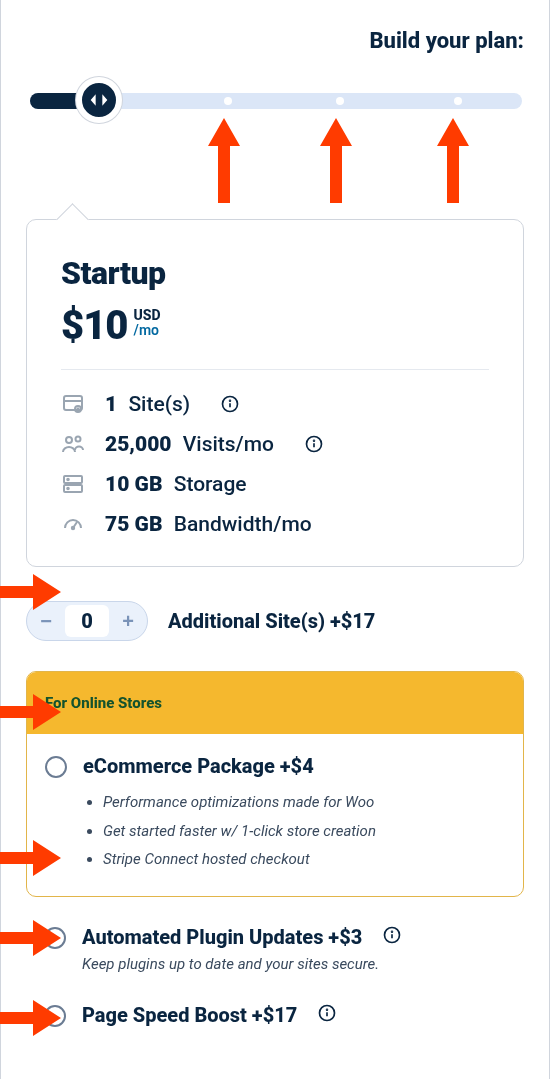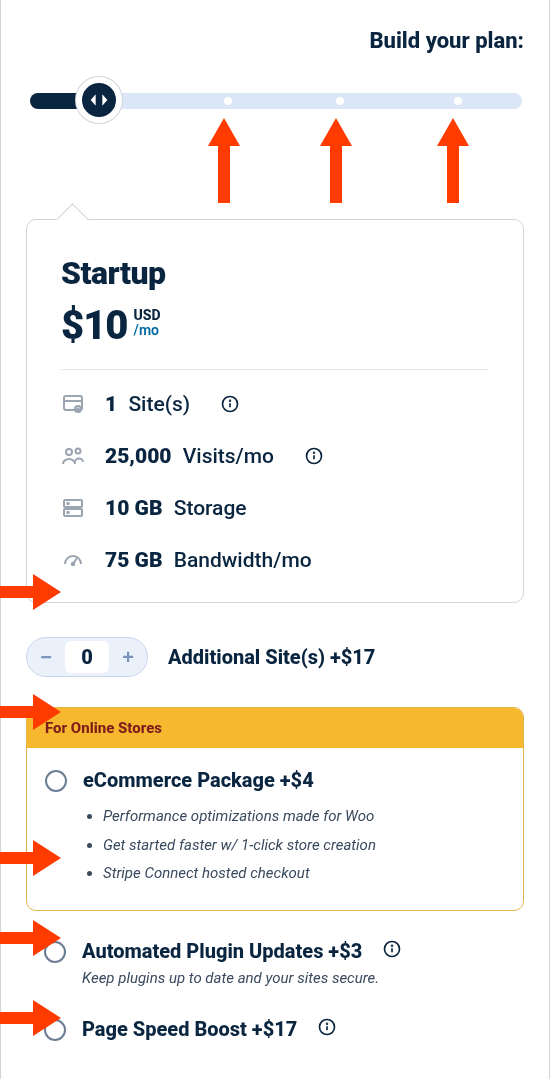--- a/index.html
+++ b/index.html
@@ -26,39 +26,39 @@
     width: 22px; height: 22px; background: #fff;
     border-left: 1px solid #d0d5dd; border-top: 1px solid #d0d5dd;
     transform: rotate(45deg);
   }
   .plan-name { font-size: 32px; font-weight: 900; letter-spacing: -0.5px; color: #0a2540; }
   .price-row { display: flex; align-items: flex-start; margin-top: 10px; padding-bottom: 20px; border-bottom: 1px solid #e5e9ef; }
   .price { font-size: 40px; font-weight: 900; color: #0a2540; letter-spacing: -1px; }
   .price-meta { margin-left: 6px; margin-top: 6px; line-height: 1.1; font-weight: 600; color: #0a2540; }
   .price-currency { font-size: 14px; font-weight: 800; }
   .price-period { font-size: 14px; font-weight: 600; color: #0369a1; }
-  .specs { margin-top: 22px; display: flex; flex-direction: column; gap: 28px; }
+  .specs { margin-top: 22px; display: flex; flex-direction: column; gap: 16px; }
   .spec-row { display: flex; align-items: center; gap: 20px; font-size: 21px; }
   .spec-icon { width: 24px; height: 24px; color: #9aa5b1; flex: 0 0 24px; }
   .spec-icon svg { width: 24px; height: 24px; stroke: #9aa5b1; fill: none; stroke-width: 2; }
   .spec-value { font-weight: 900; color: #0a2540; margin-right: 6px; }
   .spec-label { font-weight: 500; color: #0a2540; }
   .info-icon { margin-left: 10px; width: 20px; height: 20px; display: inline-flex; align-items: center; justify-content: center; }
   .info-icon svg { width: 20px; height: 20px; stroke: #0a2540; fill: none; stroke-width: 2; }
 
   
   .stepper-row { display: flex; align-items: center; gap: 20px; margin-top: 34px; }
   .stepper { display: flex; align-items: center; border: 1px solid #c9d6ea; border-radius: 999px; background: #eaf1fb; overflow: hidden; height: 40px; }
   .stepper-btn { width: 38px; height: 38px; display: flex; align-items: center; justify-content: center; font-size: 20px; font-weight: 700; color: #7a93b8; background: transparent; border: none; cursor: pointer; }
   .stepper-val { width: 44px; height: 32px; background: #fff; border-radius: 6px; display: flex; align-items: center; justify-content: center; font-size: 20px; font-weight: 900; color: #0a2540; }
   .stepper-label { font-size: 20px; font-weight: 800; color: #0a2540; }
 
   
   .ecom-card { margin-top: 30px; border: 1px solid #e2b54a; border-radius: 10px; overflow: hidden; }
-  .ecom-head { background: #f5b82e; padding: 11px 18px; font-size: 15px; font-weight: 800; color: #7f1d1d; }
+  .ecom-head { background: #f5b82e; padding: 22px 18px; font-size: 15px; font-weight: 800; color: #14532d; }
   .ecom-body { padding: 20px 18px 22px 18px; display: flex; gap: 16px; }
   .radio { flex: 0 0 22px; width: 22px; height: 22px; border: 2.5px solid #6b7c93; border-radius: 50%; margin-top: 2px; cursor: pointer; }
   .ecom-title { font-size: 20px; font-weight: 800; color: #0a2540; }
   .ecom-list { margin-top: 10px; padding-left: 20px; }
   .ecom-list li { font-size: 15px; font-style: italic; color: #3a4a5e; line-height: 1.9; }
 
   
   .addons { margin-top: 28px; display: flex; flex-direction: column; gap: 30px; }
   .addon { display: flex; gap: 16px; align-items: flex-start; padding-left: 18px; }
   .addon-title-row { display: flex; align-items: flex-start; gap: 10px; }

